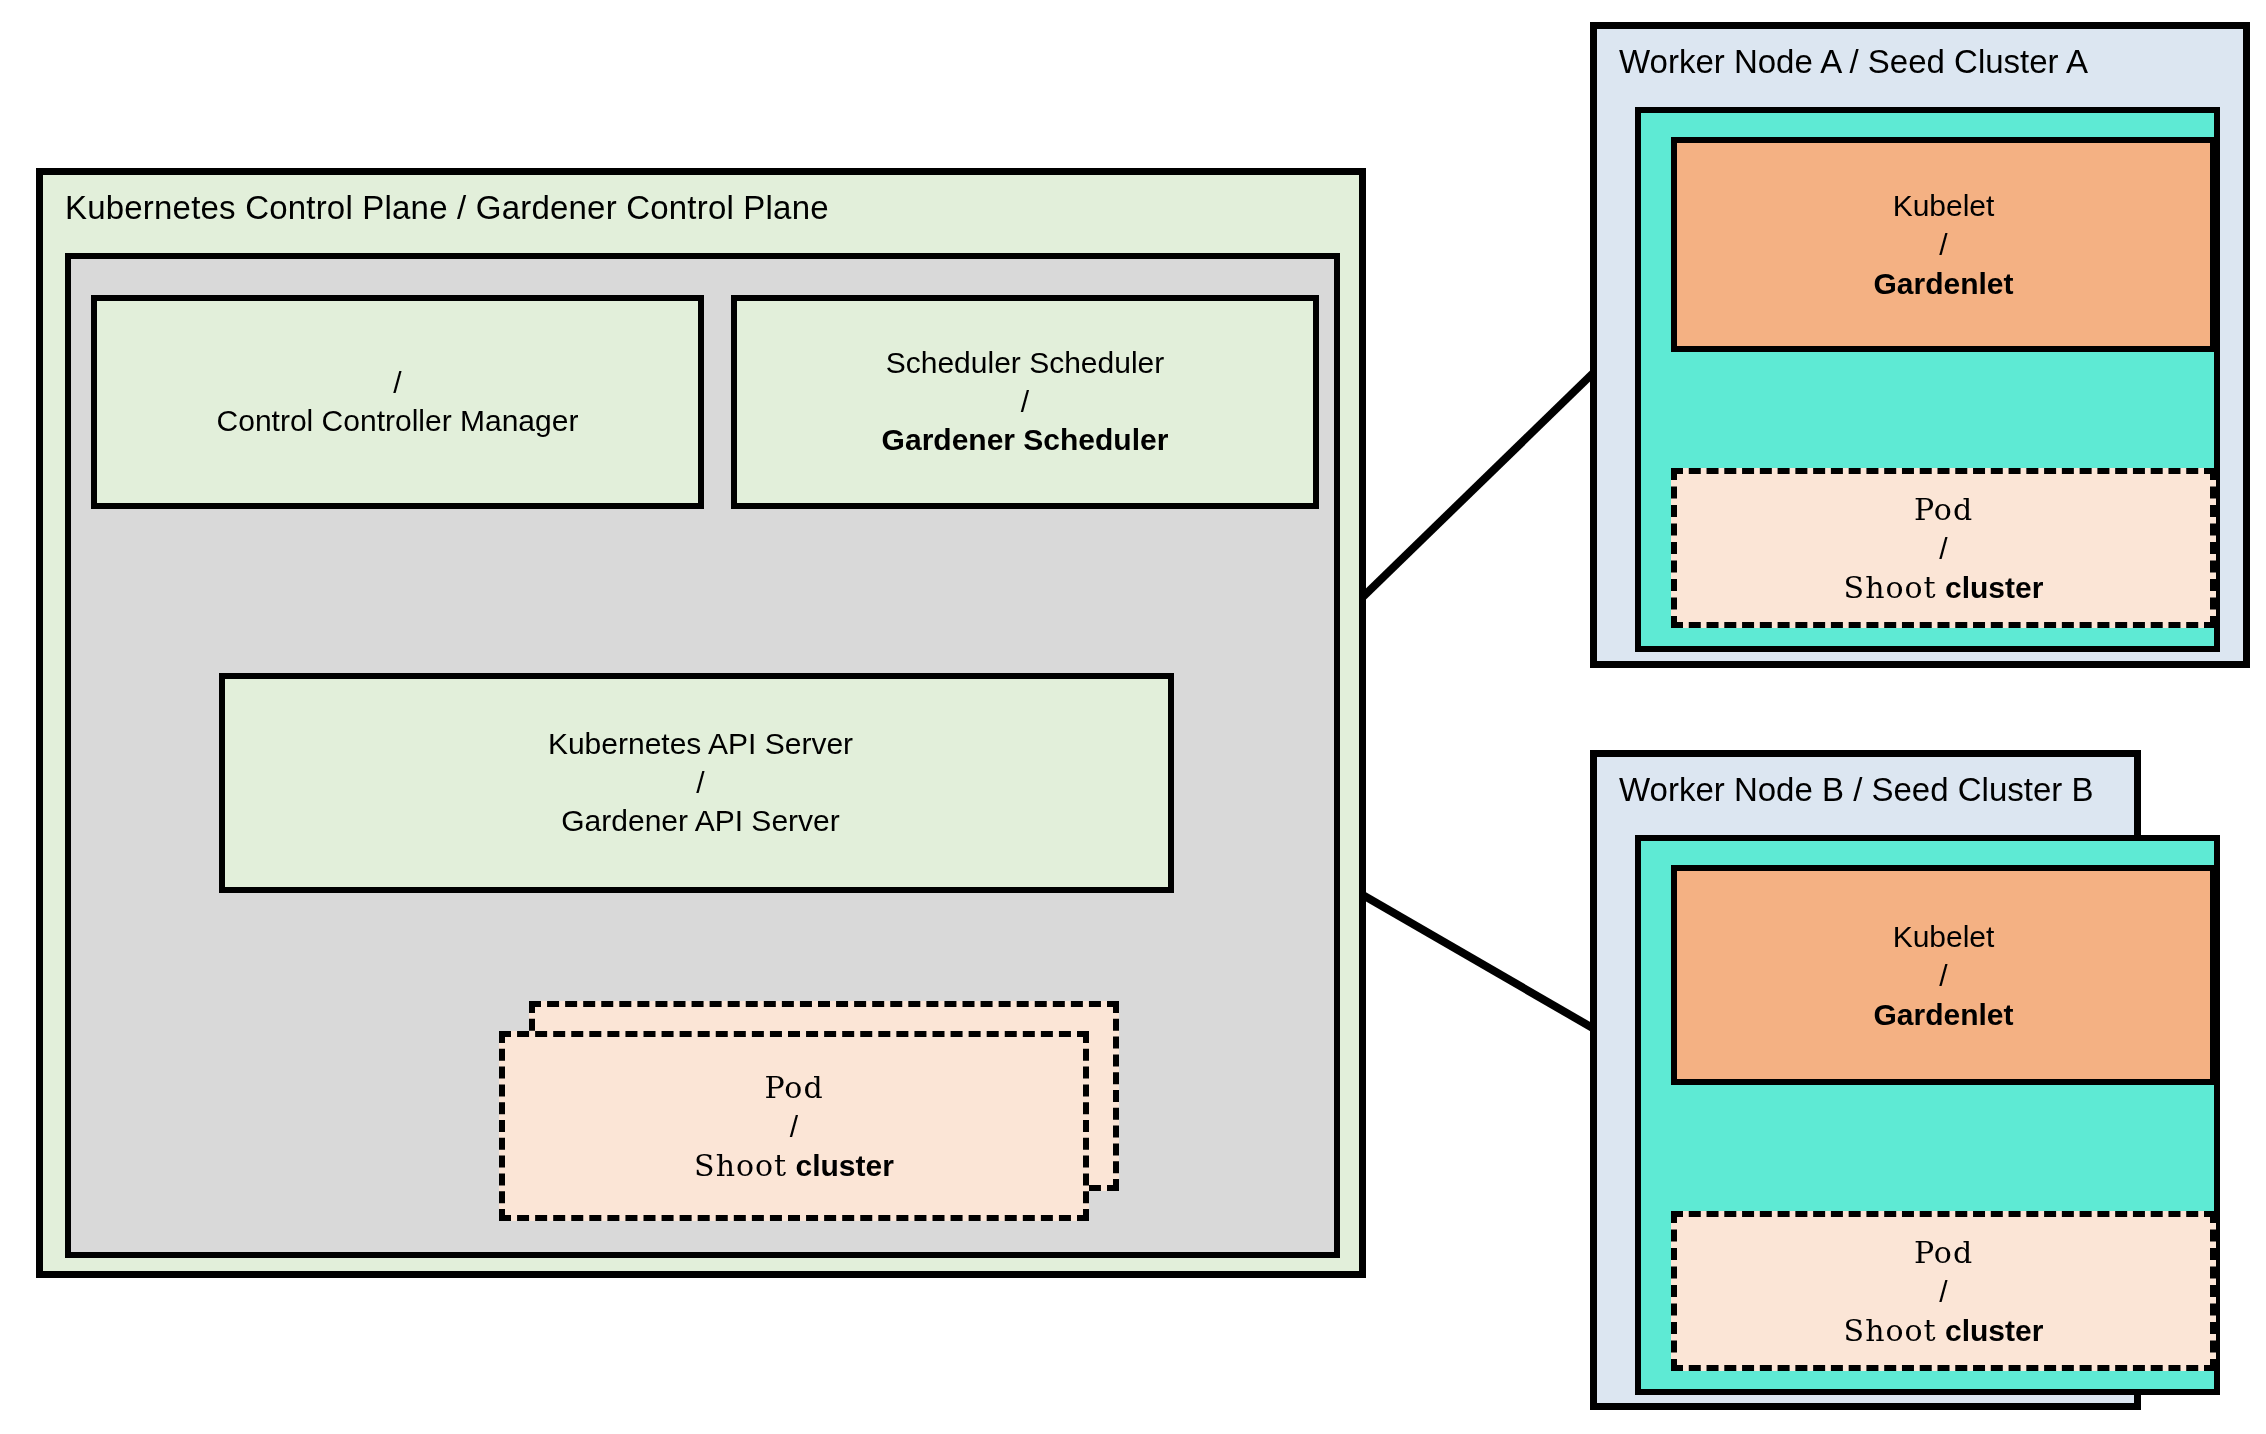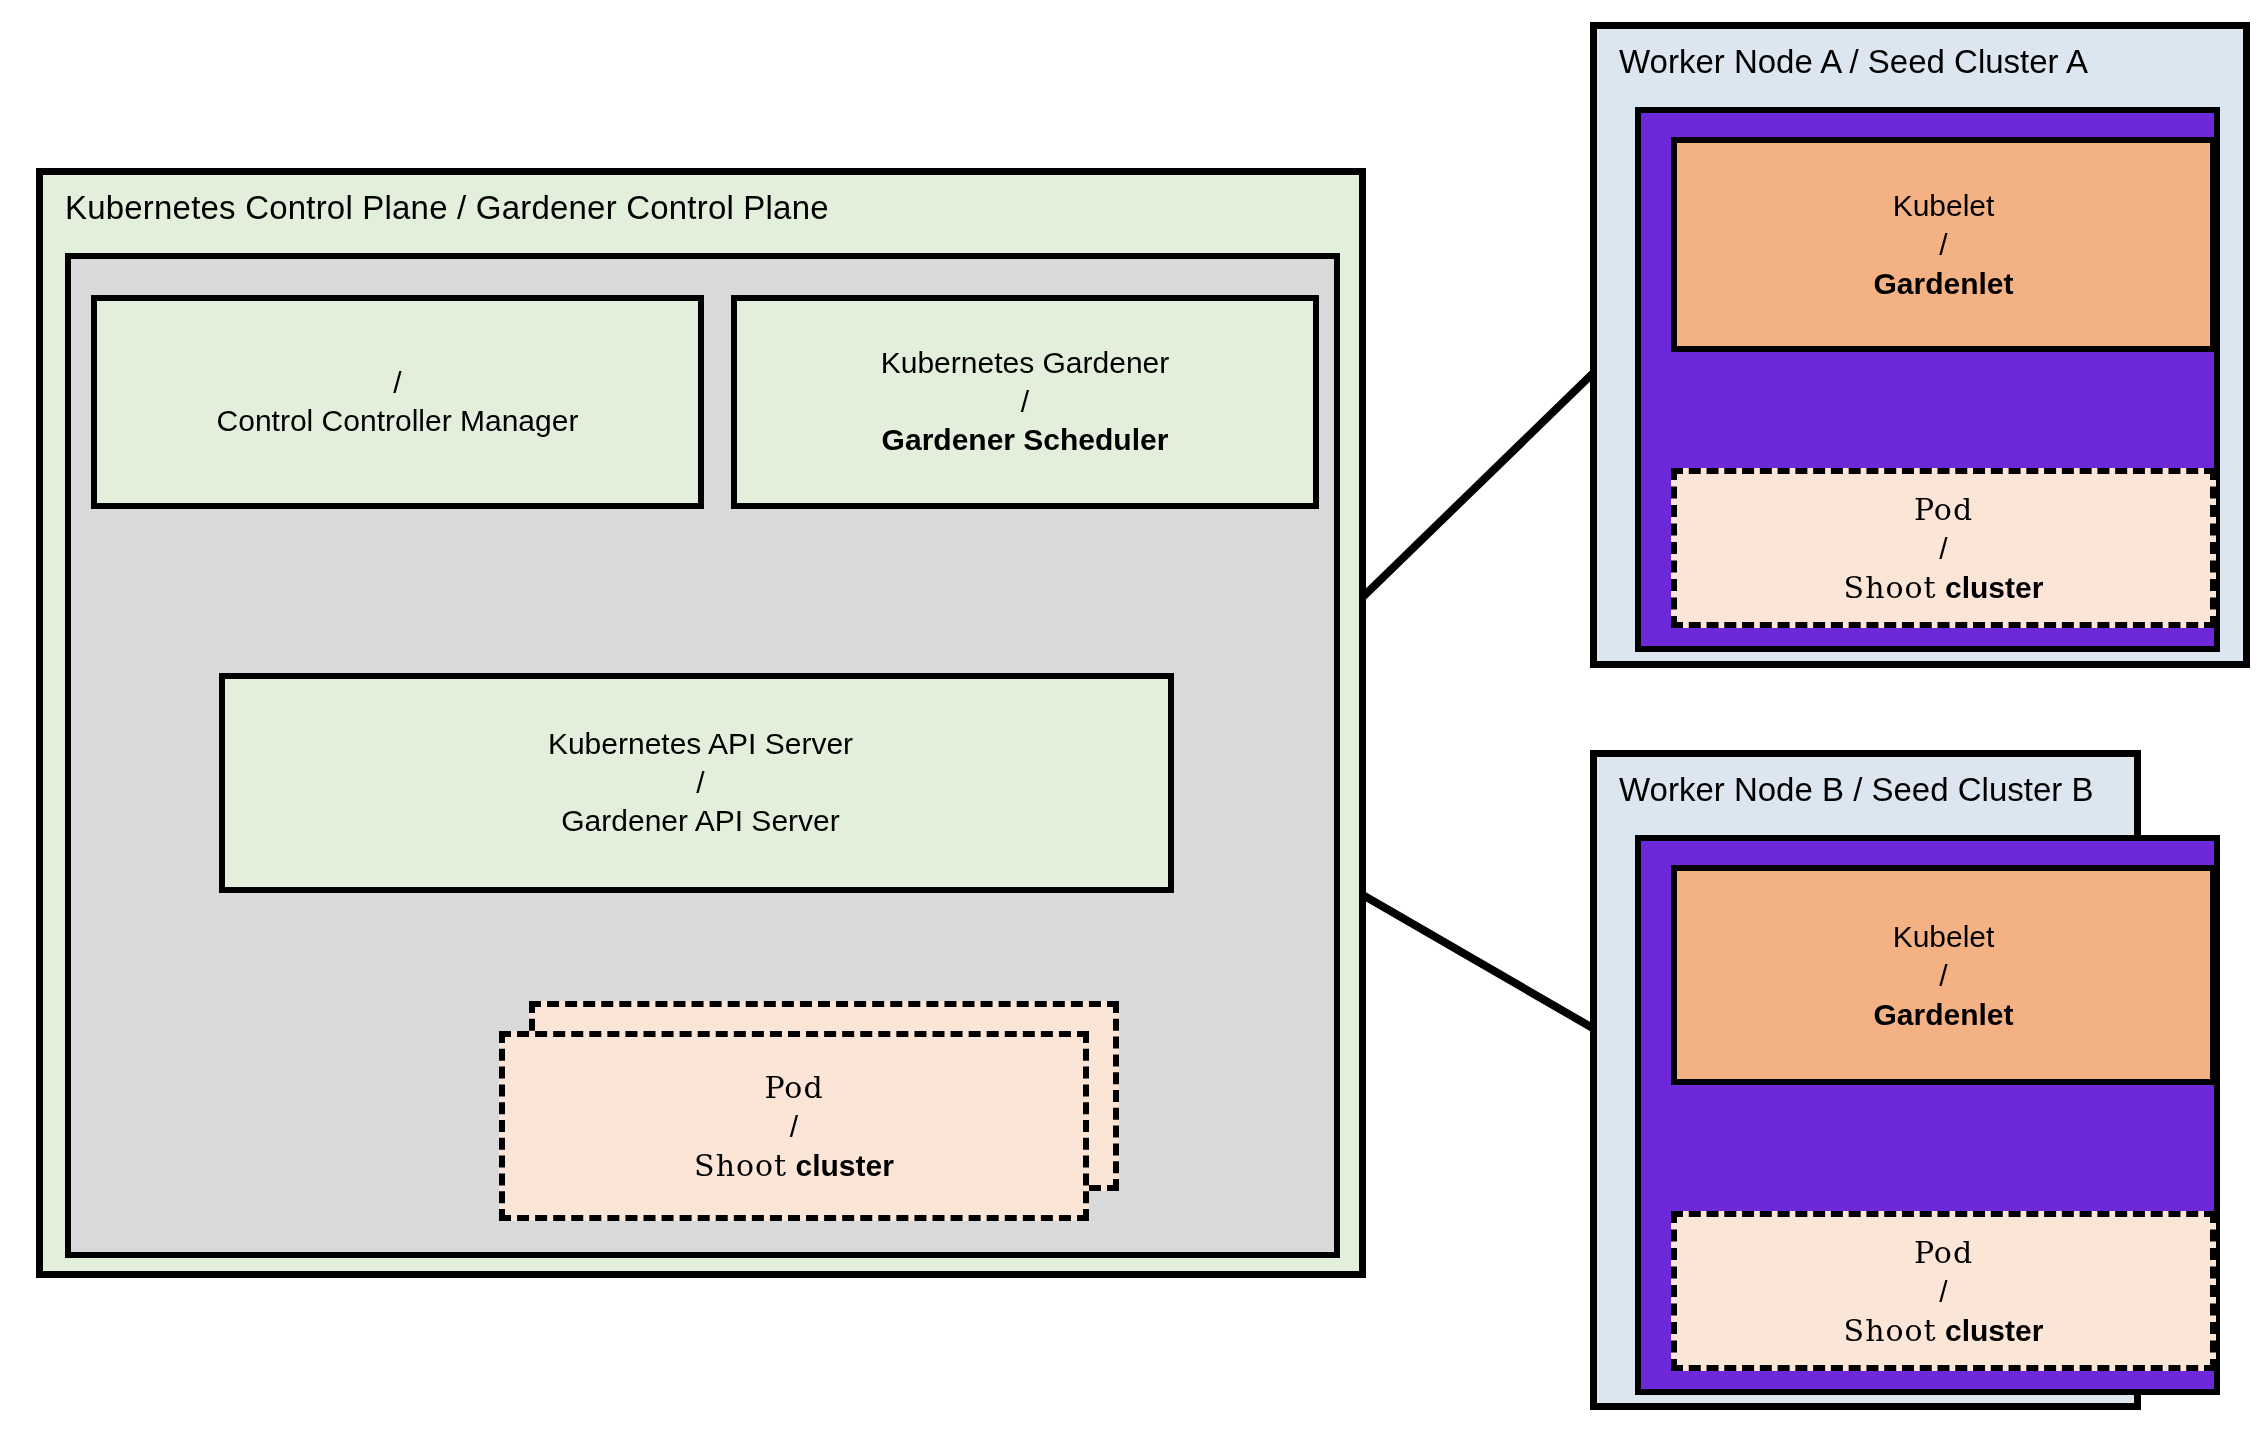--- a/index.html
+++ b/index.html
@@ -37,21 +37,21 @@
 
   #cp-pod-back{left:458px;top:742px;width:590px;height:190px;}
   #cp-pod-front{left:428px;top:772px;width:590px;height:190px;}
 
   
   .seed{background:#dce6f1;border:7px solid #000;}
   #seed-a{left:1590px;top:22px;width:660px;height:646px;}
   #seed-b{left:1590px;top:750px;width:551px;height:660px;}
   .seed-title{position:absolute;left:22px;top:14px;font-size:33px;white-space:nowrap;}
   .seed-inner{position:absolute;left:38px;top:78px;width:585px;
-      background:#6d28d9;border:6px solid #000;box-sizing:border-box;}
+      background:#5eead4;border:6px solid #000;box-sizing:border-box;}
   #seed-a .seed-inner{height:545px;}
   #seed-b .seed-inner{height:560px;}
 
   .orangebox{position:absolute;background:#f4b183;border:6px solid #000;
       box-sizing:border-box;display:flex;flex-direction:column;
       align-items:center;justify-content:center;}
   .orangebox .ln{font-size:30px;line-height:1.3;white-space:nowrap;}
   .orangebox .ln.b{font-weight:bold;}
   #box-kubelet-a{left:30px;top:24px;width:545px;height:215px;}
   #box-kubelet-b{left:30px;top:24px;width:545px;height:220px;}
@@ -93,21 +93,21 @@
   <div id="cp-title">Kubernetes Control Plane / Gardener Control Plane</div>
 
   <div id="cp-inner">
 
     <div class="greenbox" id="box-kcm">
       <div class="ln">/</div>
       <div class="ln">Control Controller Manager</div>
     </div>
 
     <div class="greenbox" id="box-ksched">
-      <div class="ln">Kubernetes Gardener</div>
+      <div class="ln">Scheduler Scheduler</div>
       <div class="ln">/</div>
       <div class="ln b">Gardener Scheduler</div>
     </div>
 
     <div class="greenbox" id="box-kapi">
       <div class="ln">Kubernetes API Server</div>
       <div class="ln">/</div>
       <div class="ln">Gardener API Server</div>
     </div>
 

